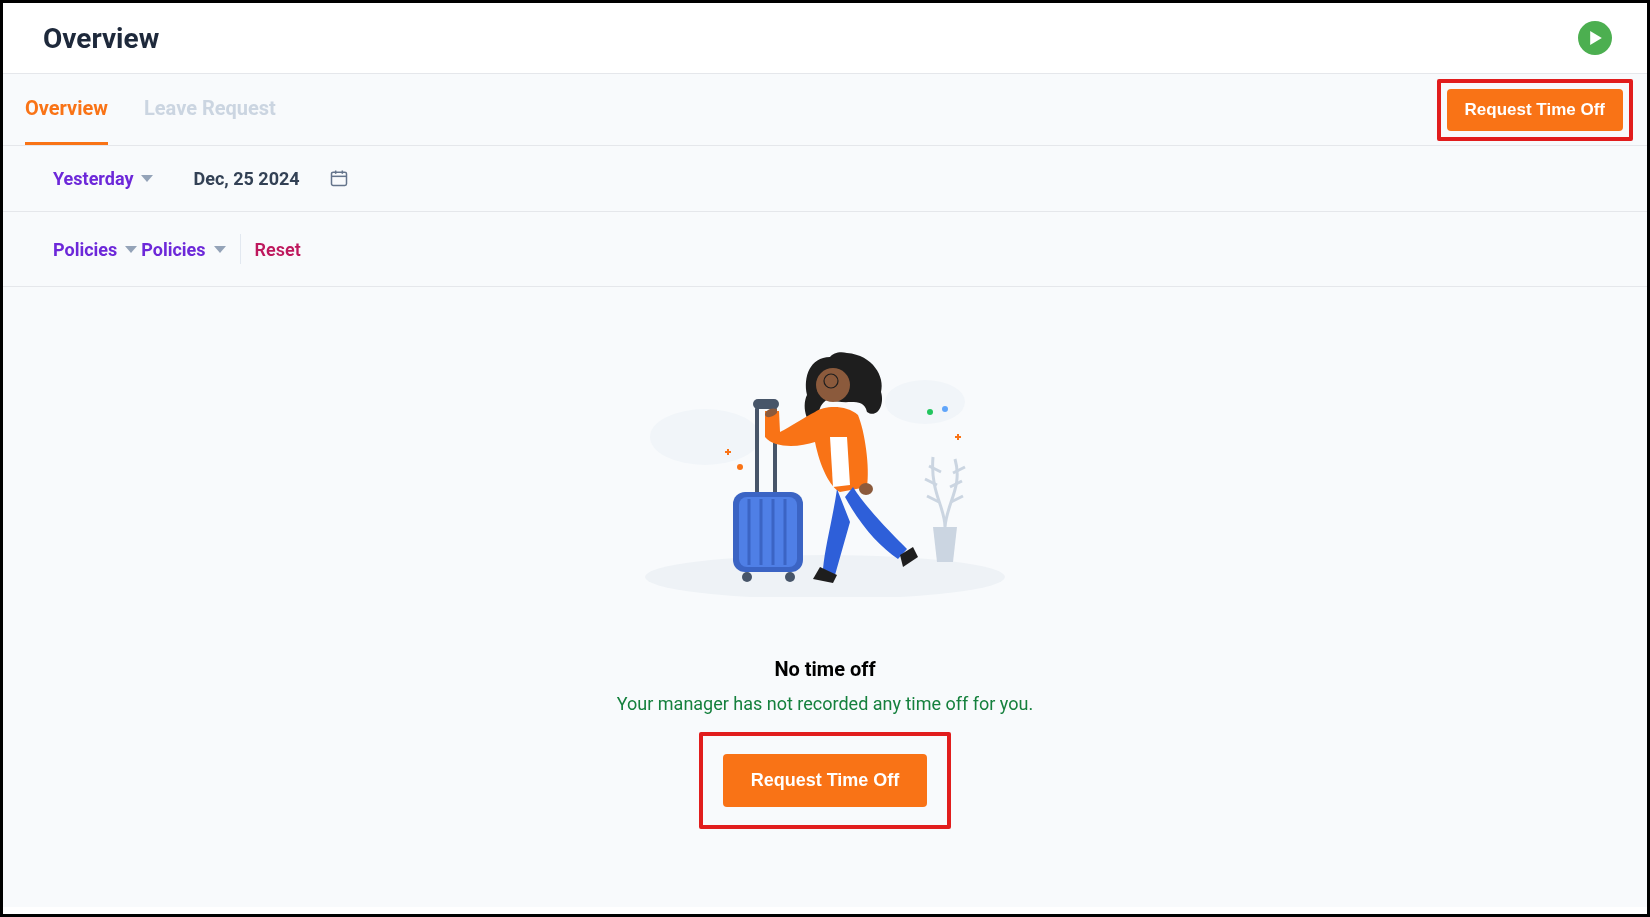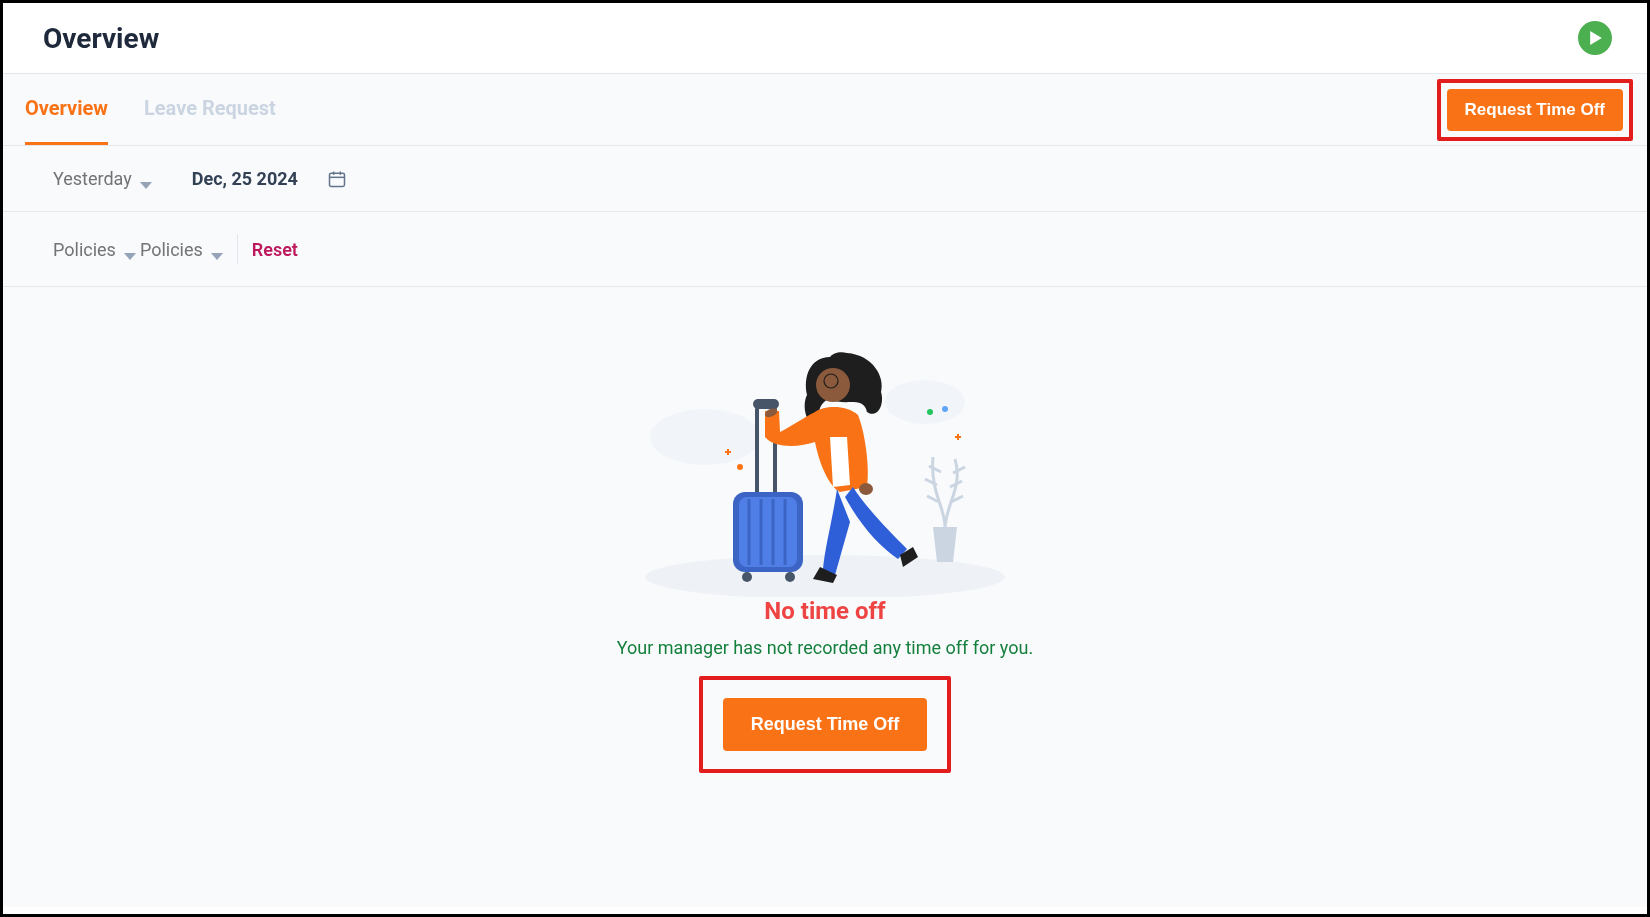--- a/index.html
+++ b/index.html
@@ -80,35 +80,35 @@
     .daterow {
       display: flex;
       align-items: center;
       gap: 40px;
       padding: 22px 50px;
       background: #f8fafc;
       border-bottom: 1px solid #e5e7eb;
     }
     .dd {
       display: flex;
-      align-items: flex-end;
+      align-items: center;
       gap: 8px;
       font-size: 18px;
-      font-weight: 400;
-      color: #737373;
+      font-weight: 700;
+      color: #6d28d9;
       cursor: pointer;
     }
     .tri {
       width: 0; height: 0;
       border-left: 6px solid transparent;
       border-right: 6px solid transparent;
       border-top: 7px solid #94a3b8;
     }
     .datepick {
-      display: flex; align-items: flex-end; gap: 29px;
+      display: flex; align-items: flex-start; gap: 29px;
       font-size: 18px; font-weight: 700; color: #334155;
       cursor: pointer;
     }
     .cal-icon { width: 20px; height: 20px; stroke: #64748b; fill: none; stroke-width: 1.8;}
     .filterrow {
       display: flex;
       align-items: center;
       gap: 4px;
       padding: 22px 50px;
       background: #f8fafc;
@@ -117,21 +117,22 @@
     .vdiv { width: 1px; height: 30px; background: #e2e8f0; margin: 0 10px;}
     .reset { font-size: 18px; font-weight: 600; color: #be185d; cursor: pointer;}
     .main {
       background: #f8fafc;
       padding: 50px 0 40px 0;
       display: flex; flex-direction: column; align-items: center;
       min-height: 620px;
     }
     .illus { width: 420px; height: 260px; }
     .empty-title {
-      font-size: 24px; font-weight: 700; color: #ef4444;
+      margin-top: 60px;
+      font-size: 20px; font-weight: 700; color: #000000;
     }
     .empty-sub {
       margin-top: 12px;
       font-size: 18px; color: #15803d;
     }
     .highlight-box-mid {
       margin-top: 18px;
       border: 4px solid #e11d1d;
       padding: 18px 20px;
       border-radius: 2px;

